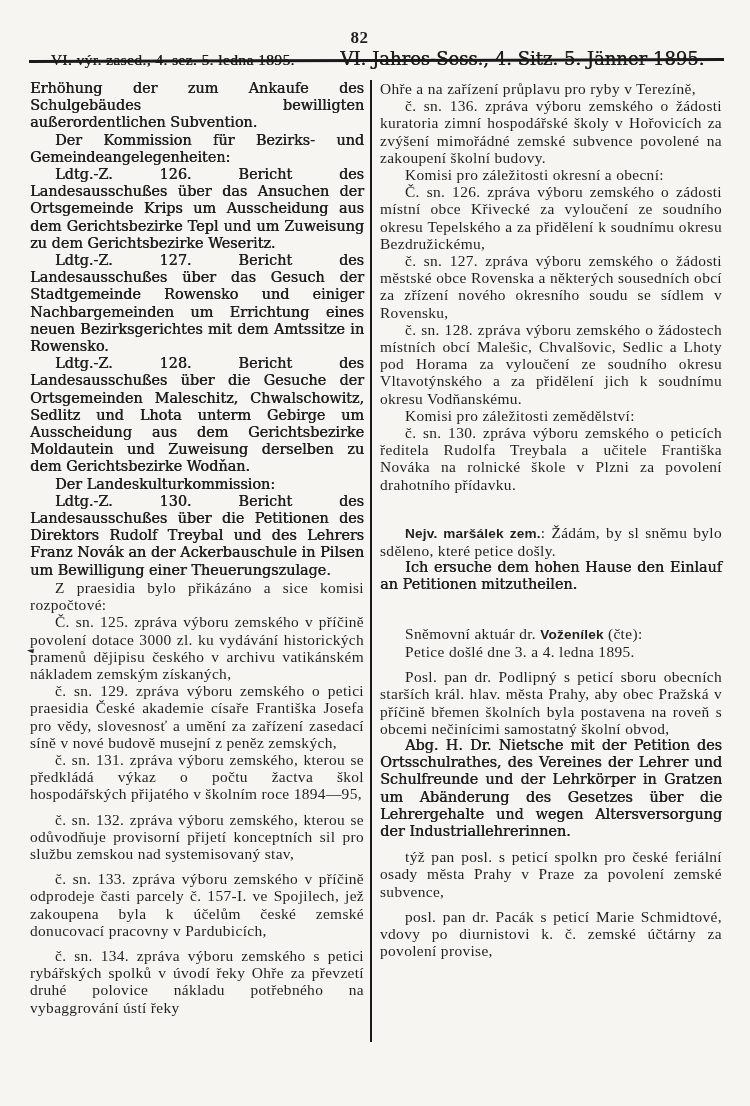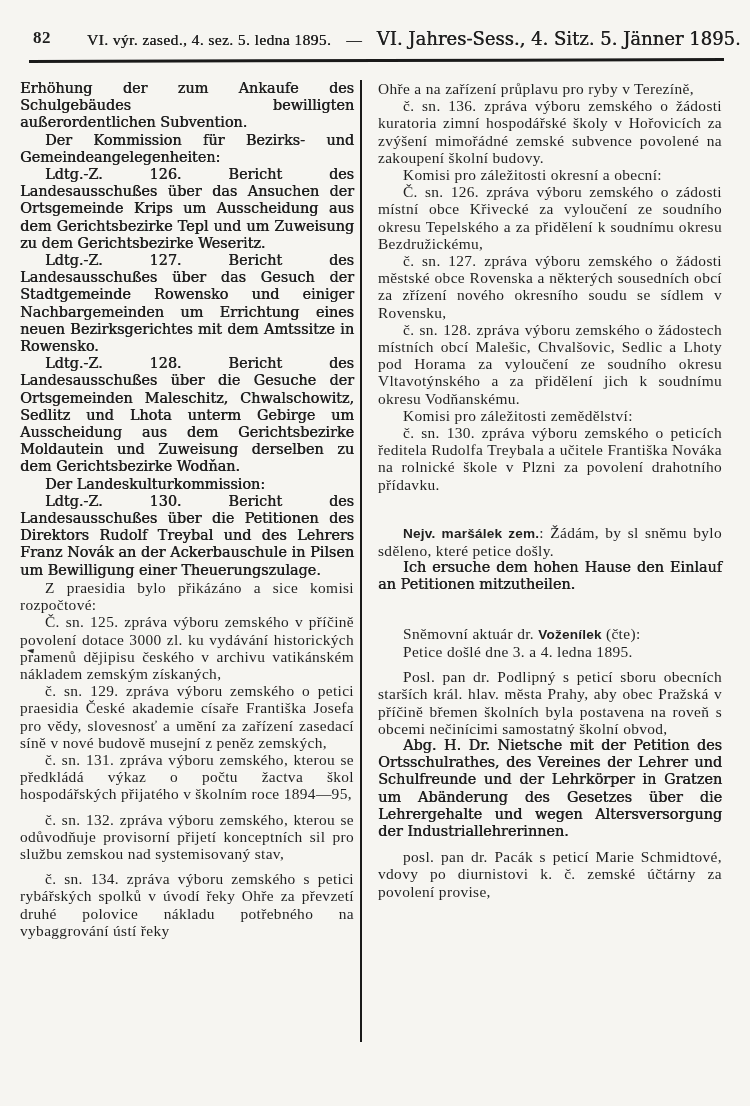--- a/index.html
+++ b/index.html
@@ -8,21 +8,21 @@
     background: var(--paper, #f6f5f1);
     font-family: "Liberation Serif", serif;
     color: var(--ink, #1f1f1f);
     overflow: hidden;
   }
   .page { position: relative; width: 750px; height: 1106px; }
 
   
   .hdr {
     position: absolute; top: 28px; left: 33px; right: 28px;
-    display: flex; align-items: flex-start; white-space: nowrap;
+    display: flex; align-items: center; white-space: nowrap; flex-direction: column;
   }
   .hdr .num {
     font-weight: 700; font-size: 17px; letter-spacing: 0.5px; margin-right: 36px;
   }
   .hdr-title { flex: 1; display: flex; justify-content: center; align-items: baseline; gap: 15px; }
   .hdr .cs {
     font-size: 15.5px; letter-spacing: 0.4px;
     text-shadow: 0.3px 0 0 currentColor;
   }
   .hdr .dash { font-size: 15.5px; text-shadow: 0.3px 0 0 currentColor; }
@@ -31,27 +31,27 @@
     text-shadow: 0.4px 0 0 currentColor;
   }
   .hdr-rule {
     position: absolute; top: 59px; left: 29px; right: 26px; height: 3px;
     background: var(--rule, #1a1a1a);
     transform: rotate(-0.15deg);
   }
 
   
   .columns {
-    position: absolute; top: 80px; left: 20px; right: 28px;
+    position: absolute; top: 80px; left: 30px; right: 28px;
     display: flex;
   }
   .col { text-align: justify; }
   .col-left  { width: 334px; padding-right: 6px; }
   .divider   { width: 2px; height: 962px; background: var(--rule, #1a1a1a); flex: none; }
-  .col-right { flex: 1; padding-left: 16px; }
+  .col-right { flex: 1; padding-left: 8px; }
 
   .para { margin: 0; text-align: justify; }
   .para.antiqua {
     font-family: "Liberation Serif", serif;
     font-size: 15.4px; line-height: 17.2px; letter-spacing: 0.35px;
   }
   .para.fraktur {
     font-family: "DejaVu Serif", serif;
     font-size: 14.4px; line-height: 17.2px; letter-spacing: 0px;
     text-shadow: 0.45px 0 0 currentColor;
@@ -95,35 +95,37 @@
         <p class="para fraktur indent"><span class="run plain">Ldtg.-Z. 126. Bericht des Landesausschußes über das Ansuchen der Ortsgemeinde Krips um Ausscheidung aus dem Gerichtsbezirke Tepl und um Zuweisung zu dem Gerichtsbezirke Weseritz.</span></p>
         <p class="para fraktur indent"><span class="run plain">Ldtg.-Z. 127. Bericht des Landesausschußes über das Gesuch der Stadtgemeinde Rowensko und einiger Nachbargemeinden um Errichtung eines neuen Bezirksgerichtes mit dem Amtssitze in Rowensko.</span></p>
         <p class="para fraktur indent"><span class="run plain">Ldtg.-Z. 128. Bericht des Landesausschußes über die Gesuche der Ortsgemeinden Maleschitz, Chwalschowitz, Sedlitz und Lhota unterm Gebirge um Ausscheidung aus dem Gerichtsbezirke Moldautein und Zuweisung derselben zu dem Gerichtsbezirke Wodňan.</span></p>
         <p class="para fraktur indent"><span class="run plain">Der Landeskulturkommission:</span></p>
         <p class="para fraktur indent"><span class="run plain">Ldtg.-Z. 130. Bericht des Landesausschußes über die Petitionen des Direktors Rudolf Treybal und des Lehrers Franz Novák an der Ackerbauschule in Pilsen um Bewilligung einer Theuerungszulage.</span></p>
         <p class="para antiqua indent"><span class="run plain">Z praesidia bylo přikázáno a sice komisi rozpočtové:</span></p>
         <p class="para antiqua indent"><span class="run plain">Č. sn. 125. zpráva výboru zemského v příčině povolení dotace 3000 zl. ku vydávání historických pramenů dějipisu českého v archivu vatikánském nákladem zemským získaných,</span></p>
         <p class="para antiqua indent"><span class="run plain">č. sn. 129. zpráva výboru zemského o petici praesidia České akademie císaře Františka Josefa pro vědy, slovesnosť a umění za zařízení zasedací síně v nové budově musejní z peněz zemských,</span></p>
         <p class="para antiqua indent"><span class="run plain">č. sn. 131. zpráva výboru zemského, kterou se předkládá výkaz o počtu žactva škol hospodářských přijatého v školním roce 1894—95,</span></p>
         <p class="para antiqua indent gap-small"><span class="run plain">č. sn. 132. zpráva výboru zemského, kterou se odůvodňuje provisorní přijetí konceptních sil pro službu zemskou nad systemisovaný stav,</span></p>
+        <p class="para antiqua indent gap-small"><span class="run plain">č. sn. 133. zpráva výboru zemského v příčině odprodeje časti parcely č. 157-I. ve Spojilech, jež zakoupena byla k účelům české zemské donucovací pracovny v Pardubicích,</span></p>
         <p class="para antiqua indent gap-small"><span class="run plain">č. sn. 134. zpráva výboru zemského s petici rybářských spolků v úvodí řeky Ohře za převzetí druhé polovice nákladu potřebného na vybaggrování ústí řeky</span></p>
       </div>
     <div class="divider"></div>
     <div class="col col-right" id="col-right">
         <p class="para antiqua"><span class="run plain">Ohře a na zařízení průplavu pro ryby v Terezíně,</span></p>
         <p class="para antiqua indent"><span class="run plain">č. sn. 136. zpráva výboru zemského o žádosti kuratoria zimní hospodářské školy v Hořovicích za zvýšení mimořádné zemské subvence povolené na zakoupení školní budovy.</span></p>
         <p class="para antiqua indent"><span class="run plain">Komisi pro záležitosti okresní a obecní:</span></p>
         <p class="para antiqua indent"><span class="run plain">Č. sn. 126. zpráva výboru zemského o zádosti místní obce Křivecké za vyloučení ze soudního okresu Tepelského a za přidělení k soudnímu okresu Bezdružickému,</span></p>
         <p class="para antiqua indent"><span class="run plain">č. sn. 127. zpráva výboru zemského o žádosti městské obce Rovenska a některých sousedních obcí za zřízení nového okresního soudu se sídlem v Rovensku,</span></p>
         <p class="para antiqua indent"><span class="run plain">č. sn. 128. zpráva výboru zemského o žádostech místních obcí Malešic, Chvalšovic, Sedlic a Lhoty pod Horama za vyloučení ze soudního okresu Vltavotýnského a za přidělení jich k soudnímu okresu Vodňanskému.</span></p>
         <p class="para antiqua indent"><span class="run plain">Komisi pro záležitosti zemědělství:</span></p>
         <p class="para antiqua indent"><span class="run plain">č. sn. 130. zpráva výboru zemského o peticích ředitela Rudolfa Treybala a učitele Františka Nováka na rolnické škole v Plzni za povolení drahotního přídavku.</span></p>
         <p class="para antiqua indent gap-large"><span class="run boldsans">Nejv. maršálek zem.</span><span class="run plain">: Žádám, by sl sněmu bylo sděleno, které petice došly.</span></p>
         <p class="para fraktur indent"><span class="run plain">Ich ersuche dem hohen Hause den Einlauf an Petitionen mitzutheilen.</span></p>
         <p class="para antiqua indent gap-large"><span class="run plain">Sněmovní aktuár dr. </span><span class="run boldsans">Voženílek</span><span class="run plain"> (čte):</span></p>
         <p class="para antiqua indent"><span class="run plain">Petice došlé dne 3. a 4. ledna 1895.</span></p>
         <p class="para antiqua indent gap-small"><span class="run plain">Posl. pan dr. Podlipný s peticí sboru obecních starších král. hlav. města Prahy, aby obec Pražská v příčině břemen školních byla postavena na roveň s obcemi nečinícimi samostatný školní obvod,</span></p>
         <p class="para fraktur indent"><span class="run plain">Abg. H. Dr. Nietsche mit der Petition des Ortsschulrathes, des Vereines der Lehrer und Schulfreunde und der Lehrkörper in Gratzen um Abänderung des Gesetzes über die Lehrergehalte und wegen Altersversorgung der Industriallehrerinnen.</span></p>
+        <p class="para antiqua indent gap-small"><span class="run plain">týž pan posl. s peticí spolkn pro české feriální osady města Prahy v Praze za povolení zemské subvence,</span></p>
         <p class="para antiqua indent gap-small"><span class="run plain">posl. pan dr. Pacák s peticí Marie Schmidtové, vdovy po diurnistovi k. č. zemské účtárny za povolení provise,</span></p>
       </div>
   </div>
 
 </div>
 
 </body></html>

